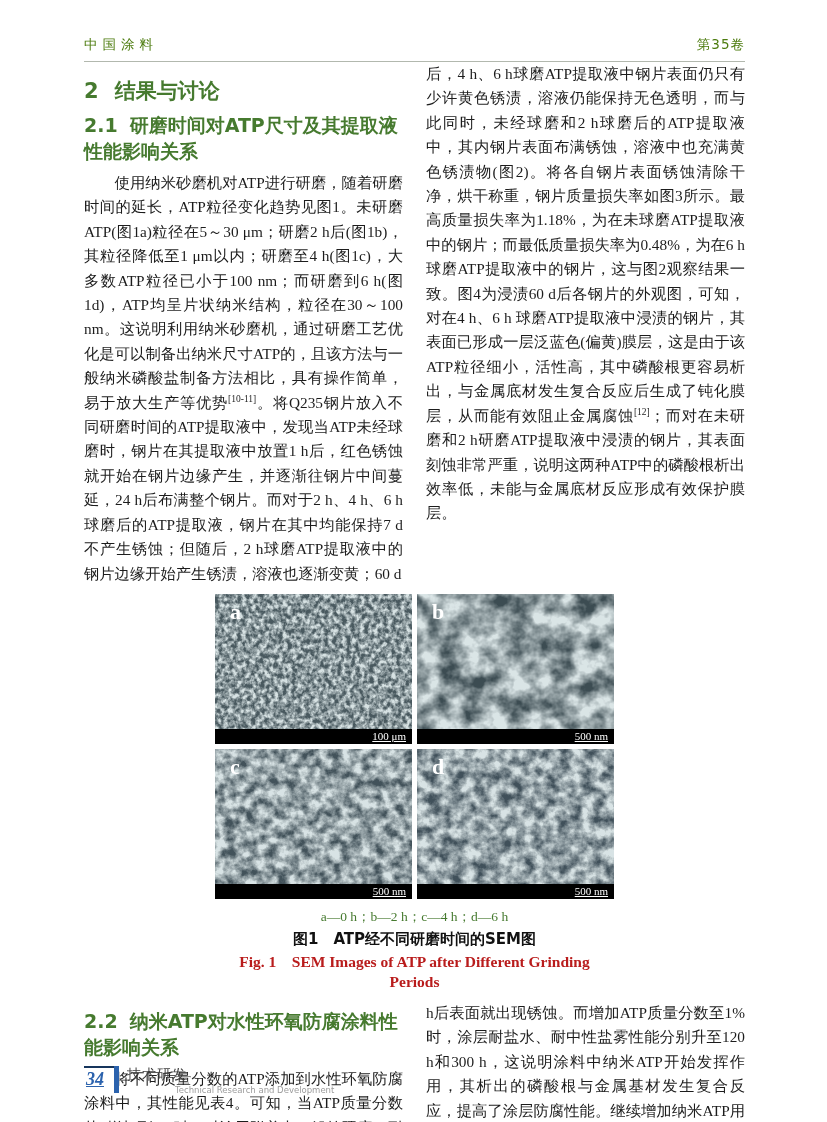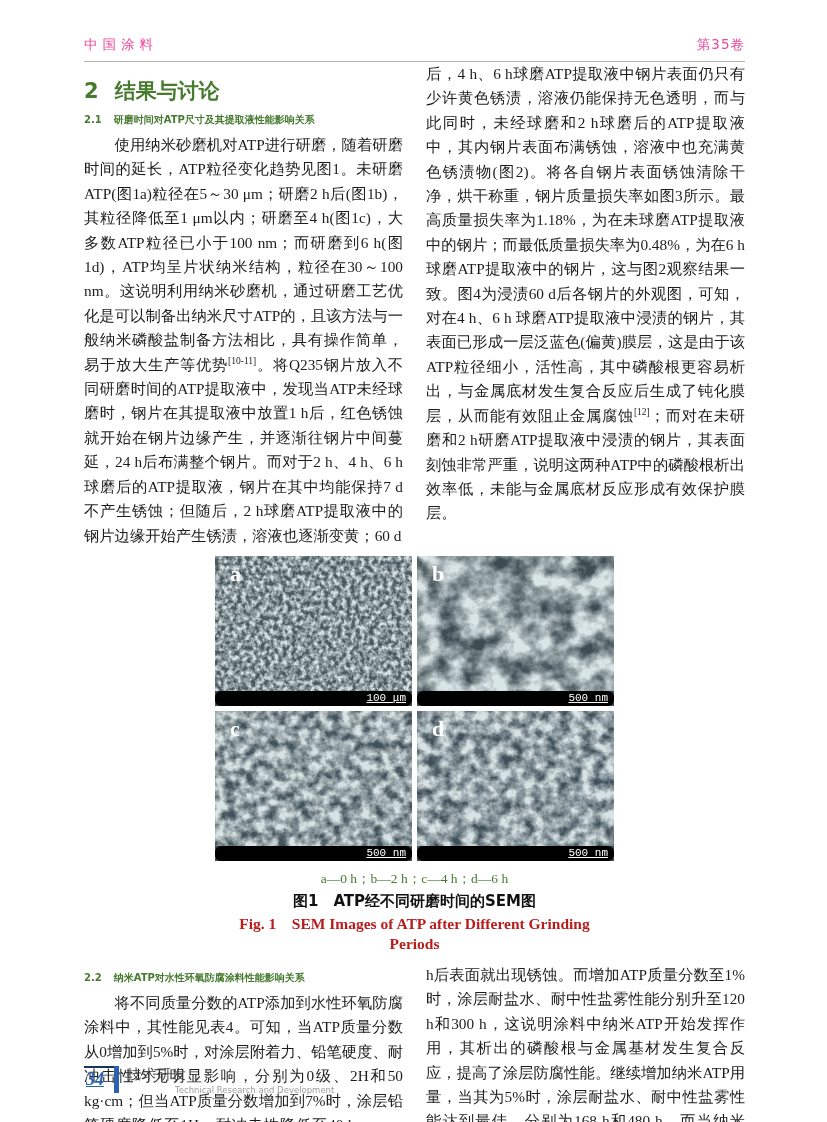--- a/index.html
+++ b/index.html
@@ -4,48 +4,48 @@
 <style>
   html,body{margin:0;padding:0;}
   body{
     width:827px;height:1122px;position:relative;background:#ffffff;
     font-family:"DejaVu Sans",sans-serif;color:#1c1c1c;overflow:hidden;
   }
   .page{position:absolute;left:84px;top:36px;width:661px;}
 
   
   .jheader{display:flex;justify-content:space-between;align-items:flex-end;
-    font-size:13.5px;color:#ec4899;padding-bottom:7px;border-bottom:1.5px solid #b2b8ae;}
+    font-size:13.5px;color:#4d7c0f;padding-bottom:7px;border-bottom:1.5px solid #b2b8ae;}
   .jname{letter-spacing:5px;}
   .jvol{letter-spacing:1px;}
 
   
   h2.sec{color:#467a2f;font-size:21px;font-weight:bold;margin:15px 0 8px 0;}
   h2.sec .num{margin-right:16px;}
-  h3.subsec{color:#467a2f;font-size:10px;font-weight:bold;margin:8px 1px 6px 0;}
+  h3.subsec{color:#467a2f;font-size:19px;font-weight:bold;margin:8px 1px 6px 0;}
   h3.subsec .num{margin-right:12px;}
 
   
   .cols{display:flex;gap:23px;align-items:flex-start;}
   .col{flex:1;min-width:0;}
   p.body{font-family:"Liberation Serif","DejaVu Serif",serif;
     font-size:15.3px;line-height:24.4px;text-align:justify;margin:0;text-indent:2em;}
   p.cont{text-indent:0;}
   p.body sup{font-size:9.5px;line-height:0;}
 
   
   .figure{width:399px;margin:8px auto 0 auto;}
   .fgrid{display:grid;grid-template-columns:197px 197px;gap:5px;}
   .panel{position:relative;width:197px;height:150px;background:#3e4e54;overflow:hidden;}
   .panel svg{position:absolute;left:0;top:0;display:block;}
   .plabel{position:absolute;left:15px;top:5px;color:#ffffff;
     font-family:"Liberation Serif",serif;font-weight:bold;font-size:22px;}
   .sbar{position:absolute;left:0;right:0;bottom:0;height:15px;background:#000000;
-    color:#ffffff;font-family:Liberation Mono, monospace;font-size:11px;
-    display:flex;justify-content:flex-end;align-items:center;padding-right:6px;box-sizing:border-box;border-radius:6px;}
+    color:#ffffff;font-family:Liberation Serif, serif;font-size:11px;
+    display:flex;justify-content:flex-end;align-items:center;padding-right:6px;box-sizing:border-box;}
   .sbar span{text-decoration:underline;}
   .legend{color:#467a2f;text-align:center;font-size:13.5px;margin-top:9px;
     font-family:Liberation Serif, serif;}
   .capzh{text-align:center;font-weight:bold;font-size:15px;margin-top:4px;color:#111;}
   .capen{text-align:center;font-weight:bold;font-size:15.5px;margin-top:3px;color:#b91c1c;
     font-family:"Liberation Serif","DejaVu Serif",serif;}
 
   .block2{margin-top:10px;}
 
   

